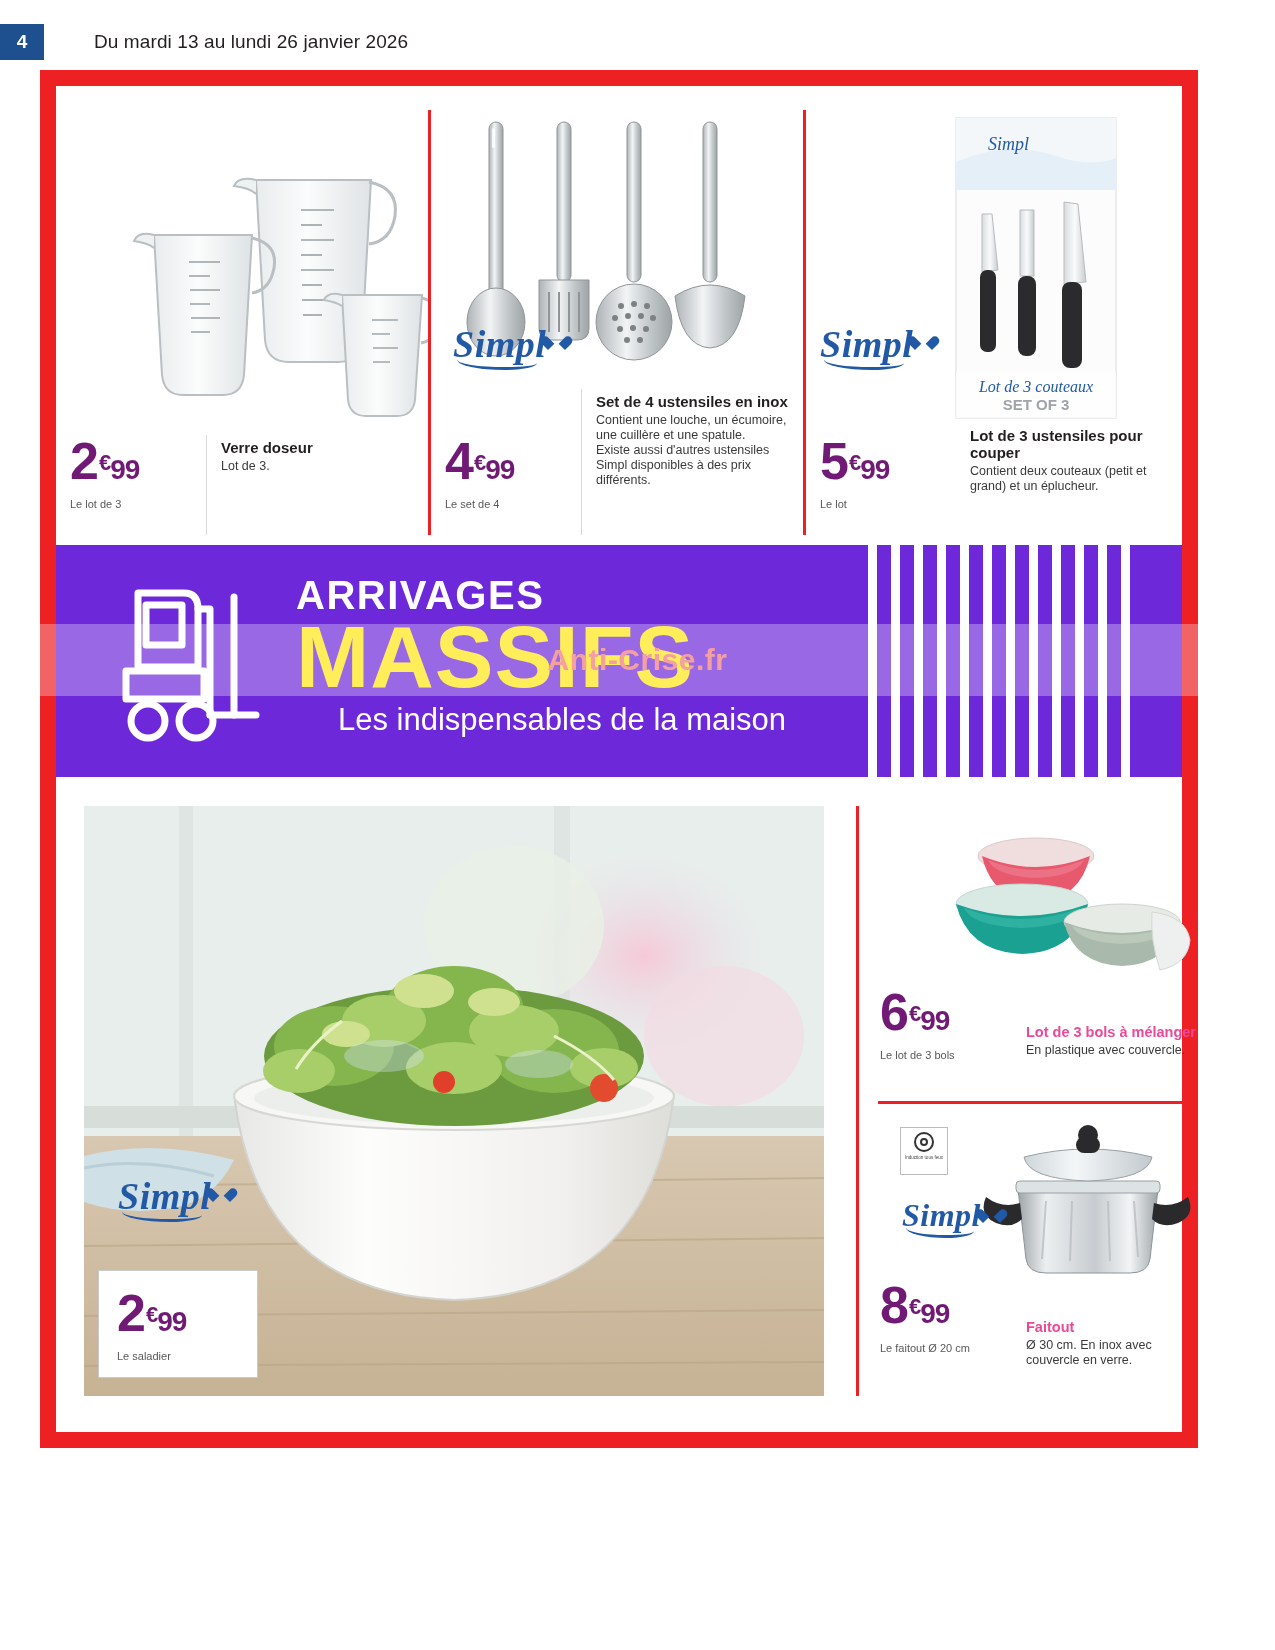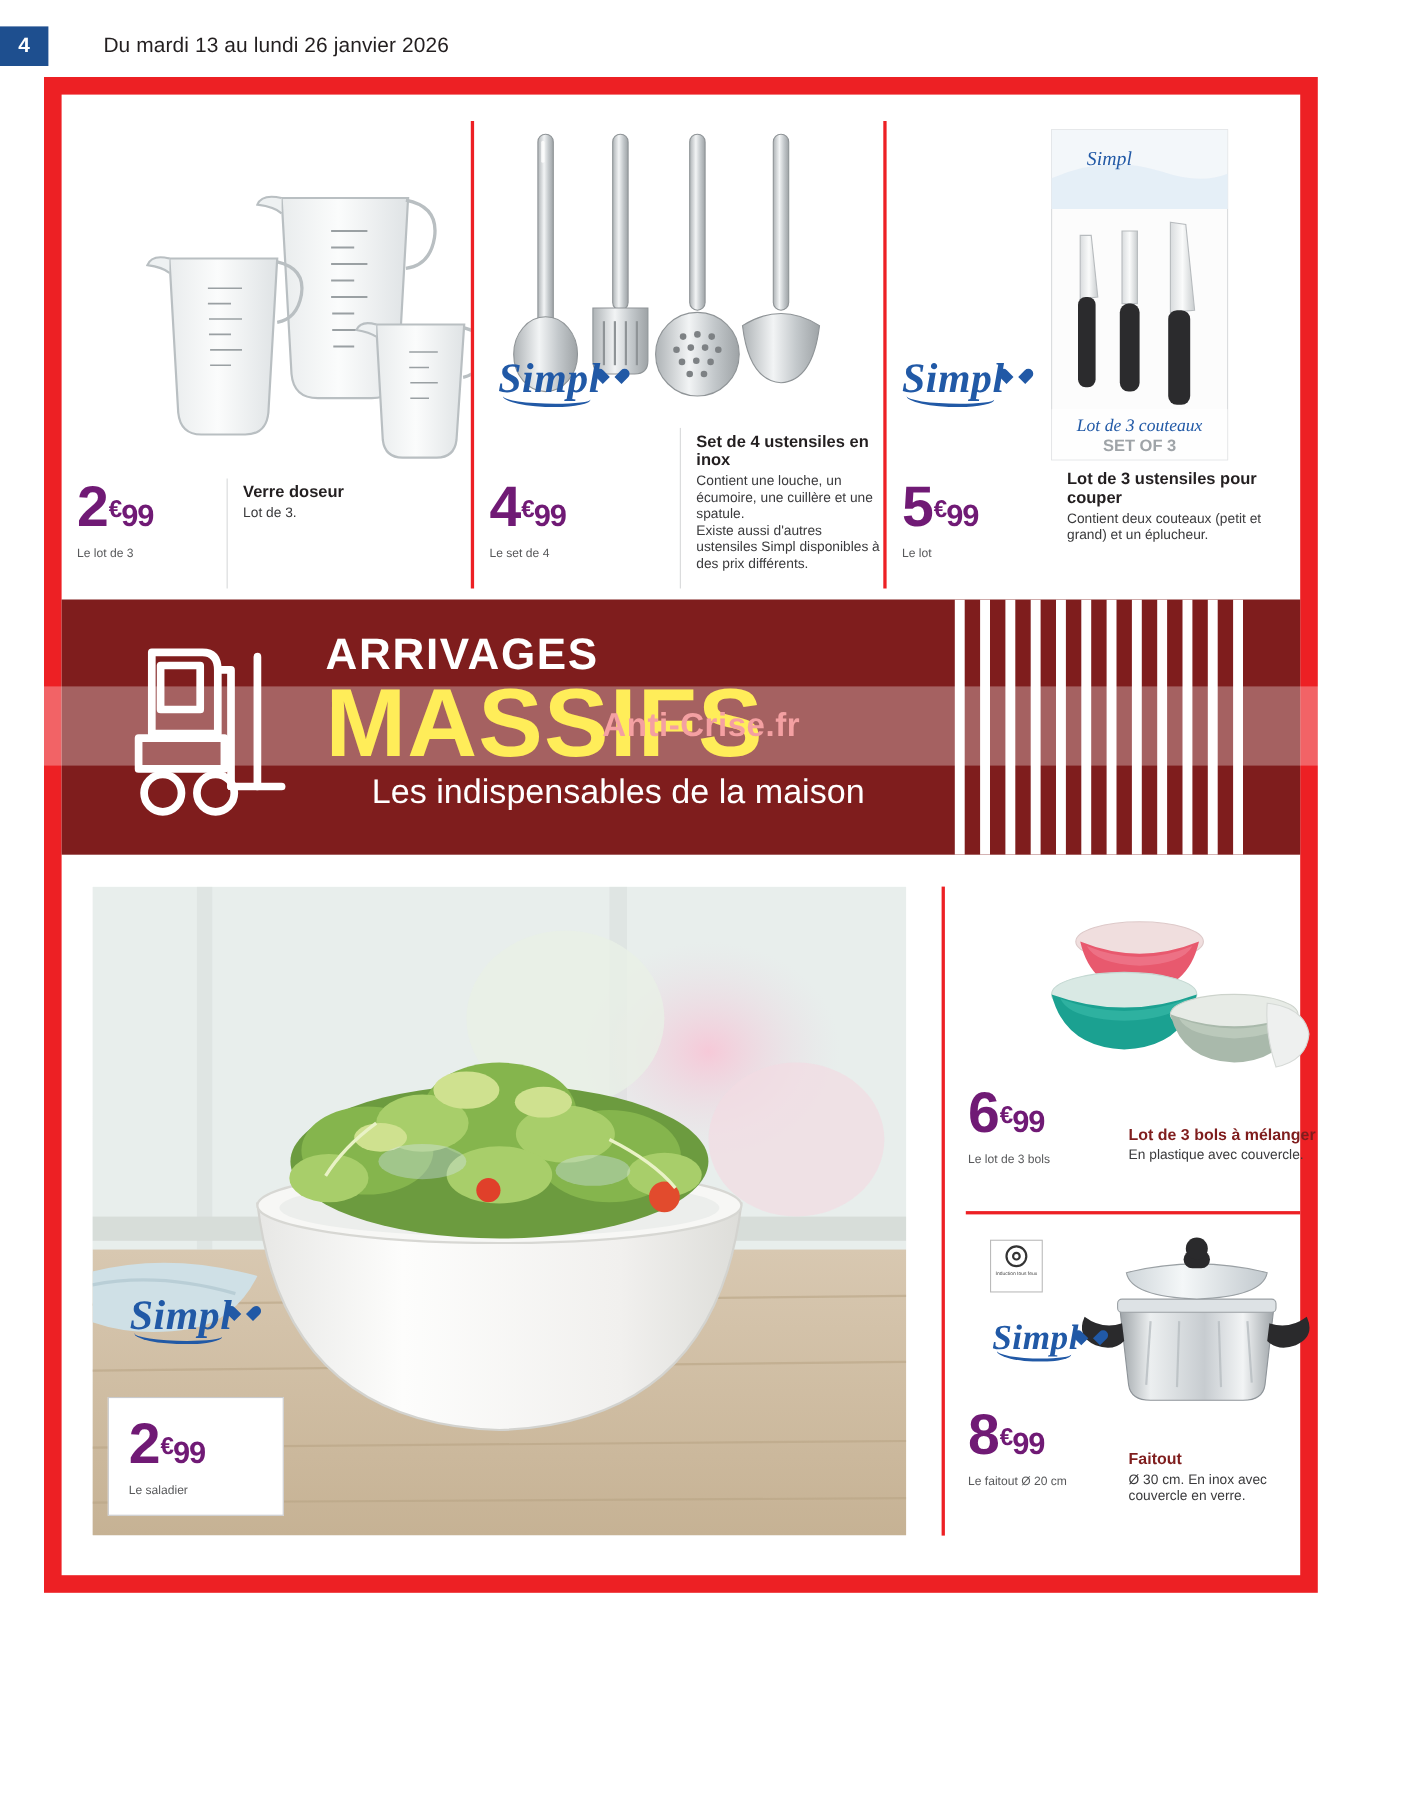--- a/index.html
+++ b/index.html
@@ -69,21 +69,21 @@
   }
   .heart:before, .heart:after{
     content:""; position:absolute; top:2px; width:9px; height:13px; background:#2159a6;
     border-radius: 9px 9px 0 0; transform: rotate(-45deg); transform-origin: 0 100%;
   }
   .heart:after{ left:8px; transform: rotate(45deg); transform-origin: 100% 100%; }
 
   
   .banner {
     position: absolute; left: 56px; top: 545px; width: 1126px; height: 232px;
-    background: #7f1d1d; overflow: hidden;
+    background: #6d28d9; overflow: hidden;
   }
   .banner-stripes { position: absolute; right: 0; top: 0; height: 232px; width: 320px; display: flex; gap: 0; }
   .banner-stripes i { display: block; height: 232px; background: #ffffff; }
   .forklift { position: absolute; left: 60px; top: 30px; width: 170px; height: 175px; }
   .banner-txt { position: absolute; left: 240px; top: 28px; }
   .arrivages { font-size: 40px; font-weight: bold; color: #fff; letter-spacing: 1.5px; }
   .massifs { font-size: 88px; font-weight: bold; color: #ffe512; letter-spacing: 1px; line-height: 86px; margin-top: -4px; }
   .indispensables { font-size: 31px; color: #fff; margin-top: 2px; margin-left: 42px; }
   .watermark {
     position: absolute; left: 0; top: 624px; width: 1275px; height: 72px;
@@ -99,21 +99,21 @@
     overflow: hidden;
   }
   .photo-bg { position: absolute; inset: 0; }
   .sep-v { position: absolute; left: 800px; top: 16px; width: 3px; height: 590px; background: #ed2024; }
 
   .right-col { position: absolute; left: 810px; top: 16px; width: 316px; height: 590px; }
   .r-item { position: relative; height: 295px; }
   .r-sep { position: absolute; left: 12px; right: 0; top: 295px; height: 3px; background: #ed2024; }
 
   .price-inline { position: absolute; display: flex; align-items: flex-start; }
-  .small-desc h4 { margin: 0 0 3px 0; font-size: 14.5px; font-weight: bold; color: #7f1d1d; }
+  .small-desc h4 { margin: 0 0 3px 0; font-size: 14.5px; font-weight: bold; color: #ec4899; }
   .small-desc p { margin: 0; font-size: 12.5px; line-height: 15px; color: #3a3a3c; }
 
   .price-white-box {
     position: absolute; background: #fff; border: 1px solid #c9cacc;
     width: 160px; height: 108px; padding: 16px 0 0 18px;
   }
 
   .induction {
     position: absolute; width: 48px; height: 48px; border: 1px solid #bbb; background: #fff;
     font-size: 5px; color: #444; text-align: center; padding-top: 4px;
@@ -269,21 +269,21 @@
       <div style="position:absolute;left:22px;top:212px">
         <span class="simpl">Simpl</span><span class="heart"></span>
       </div>
       <div class="pricebar">
         <div class="price-box">
           <div class="price">
             <span>4</span><span class="euro">€</span><span class="cts">99</span>
           </div>
           <div class="price-unit">Le set de 4</div>
         </div>
-        <div class="desc" style="margin-top:-46px;margin-left:37px;">
+        <div class="desc" style="margin-top:-46px;">
           <h4>Set de 4 ustensiles en inox</h4>
           <p style="white-space:pre-line">Contient une louche, un écumoire, une cuillère et une spatule.
 Existe aussi d'autres ustensiles Simpl disponibles à des prix différents.</p>
         </div>
       </div>
     </div>
 
     <div class="cell c3">
       <div class="cell-img">
         <svg width="379" height="320" viewBox="0 0 379 320">

